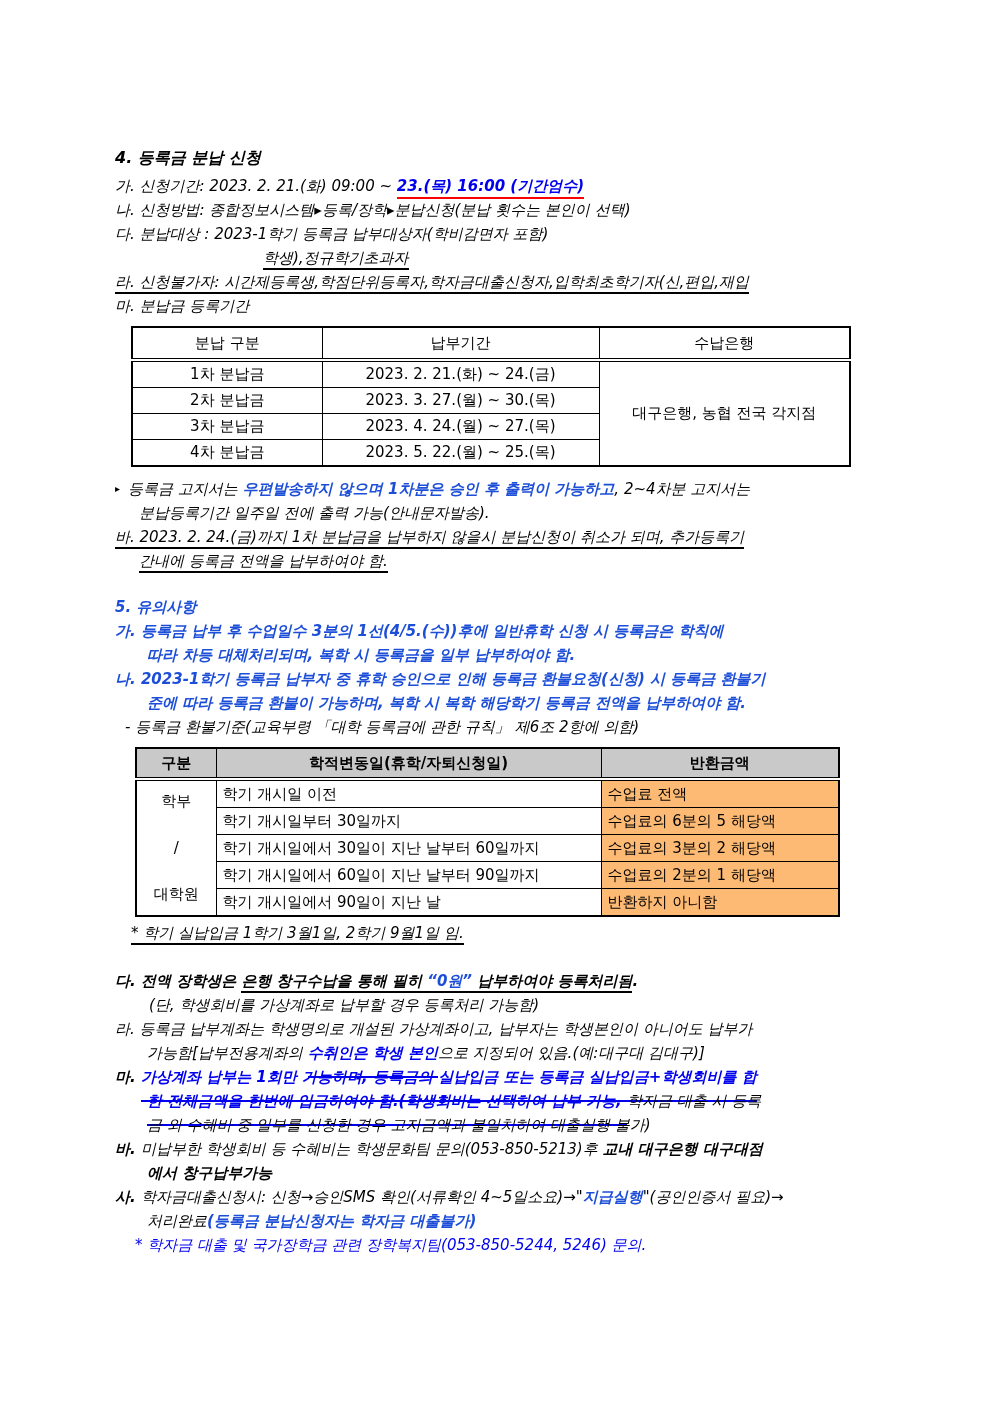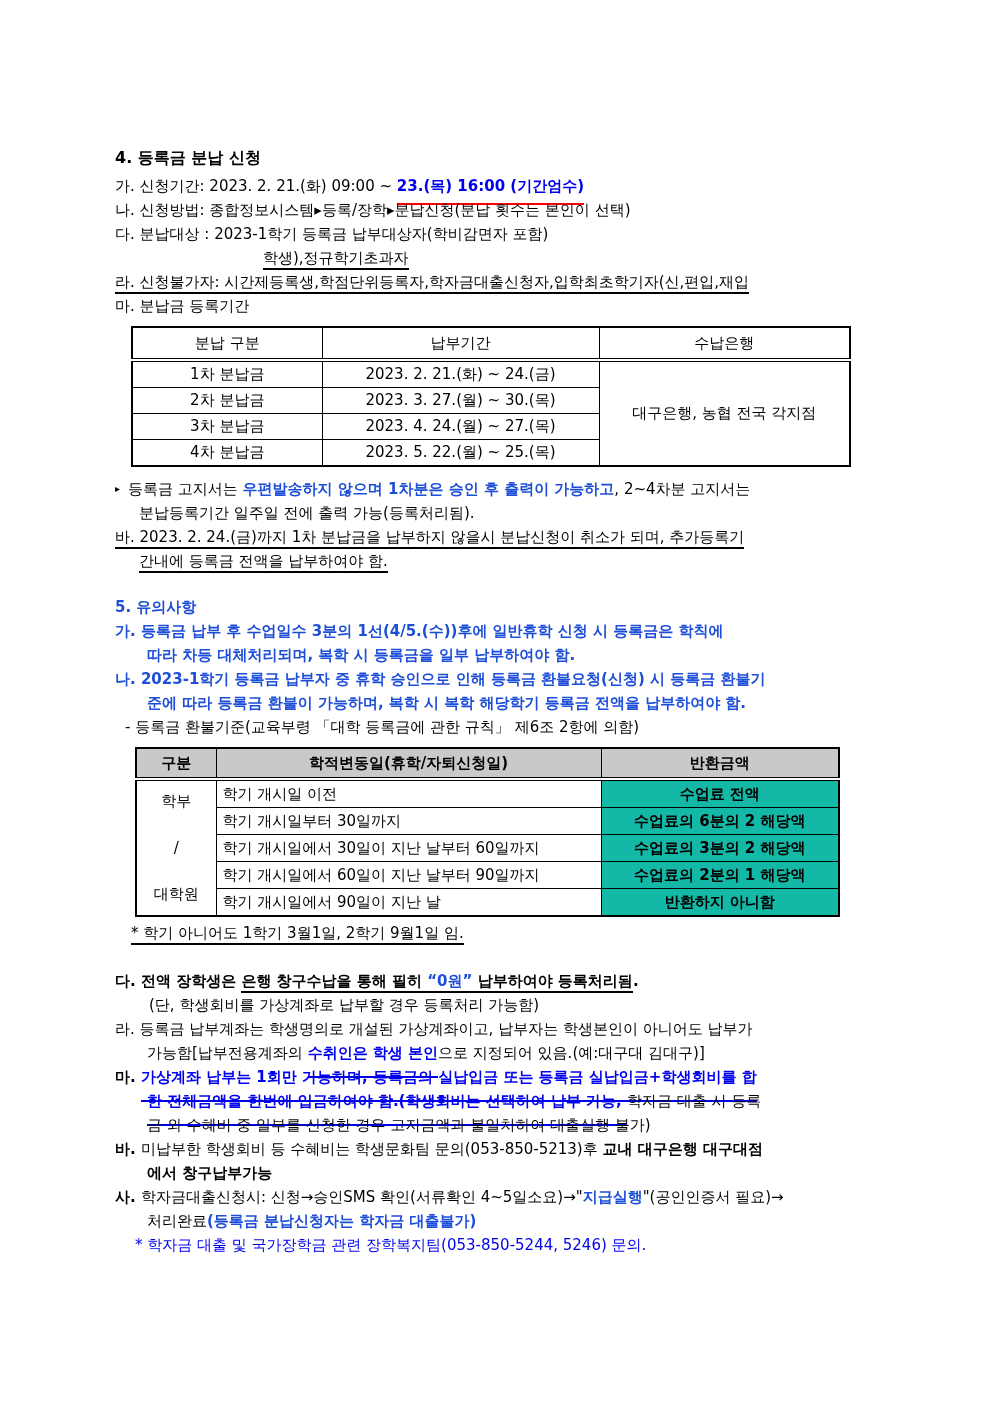--- a/index.html
+++ b/index.html
@@ -1,47 +1,47 @@
 <!DOCTYPE html>
 <html><head>
 <meta charset="utf-8">
 <style>
   html,body { margin:0; padding:0; background:#ffffff; }
   body { width:992px; height:1403px; position:relative;
          font-family:"DejaVu Sans","Liberation Sans",sans-serif;
          color:#000; -webkit-font-smoothing:none; }
   .content { position:absolute; left:115px; top:146px; width:800px; }
-  .line { font-size:15px; line-height:24px; min-height:24px; white-space:nowrap; }
+  .line { font-size:15px; line-height:24px; min-height:24px; white-space:nowrap;font-style:italic; }
   .title4 { font-size:16px; font-weight:bold; margin-bottom:4px; }
   .b { font-weight:bold; }
   .red { color:#1d4ed8; }
   .blue { color:#0000ee; }
   .u { border-bottom:2px solid #000; padding-bottom:1px; }
-  .u-red { border-bottom:2px solid #ff0000; padding-bottom:8px; }
+  .u-red { border-bottom:2px solid #ff0000; padding-bottom:2px; }
   .u-blue { border-bottom:2px solid #0000ee; padding-bottom:14px; }
   .ind-sm { padding-left:24px; }
   .ind-md { padding-left:32px; }
   .ind-sub { padding-left:34px; }
   .ind-big { padding-left:148px; }
   .ind-ref { padding-left:10px; }
   .ind-foot { padding-left:16px; }
   .ind-star { padding-left:20px; }
   .gap22 { height:22px; }
   .gap24 { height:24px; }
   .bullet-tri { font-size:10px; vertical-align:2px; padding-right:8px; }
 
   table { border-collapse:collapse; table-layout:fixed; text-align:center; font-size:15px; }
   table.t1 { width:718px; margin:8px 0 10px 16px; border:2px solid #000; }
   .t1 th, .t1 td { border:1px solid #000; height:25px; padding:0 4px; font-weight:normal; overflow:hidden;text-align:center; }
   .t1 tr.head th { height:30px; border-bottom:4px double #000; }
   table.t2 { width:703px; margin:8px 0 4px 20px; border:2px solid #000; }
   .t2 th, .t2 td { border:1px solid #000; height:26px; padding:0 6px; font-weight:normal; overflow:hidden; }
   .t2 tr.head th { height:28px; background:#c9c9c9; border-bottom:4px double #000;font-weight:bold; }
   .t2 td.mid { text-align:left; }
-  .t2 td.ret { text-align:center; background:#14b8a6;font-weight:bold; }
+  .t2 td.ret { text-align:left; background:#fdba74; }
   .t2 td.group { background:#fff; padding:0; }
   .group-inner { display:flex; flex-direction:column; justify-content:center; gap:28px; height:100%; }
 </style>
 </head>
 <body>
 
 <div class="content">
 
   <div class="line title4">4. 등록금 분납 신청</div>
 
@@ -89,21 +89,21 @@
     <tr>
       <td>4차 분납금</td>
       <td>2023. 5. 22.(월) ~ 25.(목)</td>
     </tr>
   </tbody>
     </table>
 
   <div class="line">
     <span class="bullet-tri">▸</span><span>등록금 고지서는 </span><span class="red b">우편발송하지 않으며 1차분은 승인 후 출력이 가능하고</span><span>, 2~4차분 고지서는</span>
   </div>
-  <div class="line ind-sm">분납등록기간 일주일 전에 출력 가능(등록처리됨).</div>
+  <div class="line ind-sm">분납등록기간 일주일 전에 출력 가능(안내문자발송).</div>
 
   <div class="line">
     <span class="u">바. 2023. 2. 24.(금)까지 1차 분납금을 납부하지 않을시 분납신청이 취소가 되며, 추가등록기</span>
   </div>
   <div class="line ind-sm">
     <span class="u">간내에 등록금 전액을 납부하여야 함.</span>
   </div>
 
   <div class="gap22"></div>
 
@@ -132,39 +132,39 @@
           <div>학부</div>
           <div>/</div>
           <div>대학원</div>
         </div>
       </td>
       <td class="mid">학기 개시일 이전</td>
       <td class="ret">수업료 전액</td>
     </tr>
     <tr>
       <td class="mid">학기 개시일부터 30일까지</td>
-      <td class="ret">수업료의 6분의 2 해당액</td>
+      <td class="ret">수업료의 6분의 5 해당액</td>
     </tr>
     <tr>
       <td class="mid">학기 개시일에서 30일이 지난 날부터 60일까지</td>
       <td class="ret">수업료의 3분의 2 해당액</td>
     </tr>
     <tr>
       <td class="mid">학기 개시일에서 60일이 지난 날부터 90일까지</td>
       <td class="ret">수업료의 2분의 1 해당액</td>
     </tr>
     <tr>
       <td class="mid">학기 개시일에서 90일이 지난 날</td>
       <td class="ret">반환하지 아니함</td>
     </tr>
   </tbody>
     </table>
 
   <div class="line ind-foot">
-    <span class="u">* 학기 아니어도 1학기 3월1일, 2학기 9월1일 임.</span>
+    <span class="u">* 학기 실납입금 1학기 3월1일, 2학기 9월1일 임.</span>
   </div>
 
   <div class="gap24"></div>
 
   <div class="line b">
     <span>다. 전액 장학생은 </span><span class="u">은행 창구수납을 통해 필히 </span><span class="red u">“0원”</span><span class="u"> 납부하여야 등록처리됨</span><span>.</span>
   </div>
   <div class="line ind-sub">(단, 학생회비를 가상계좌로 납부할 경우 등록처리 가능함)</div>
 
   <div class="line">라. 등록금 납부계좌는 학생명의로 개설된 가상계좌이고, 납부자는 학생본인이 아니어도 납부가</div>

